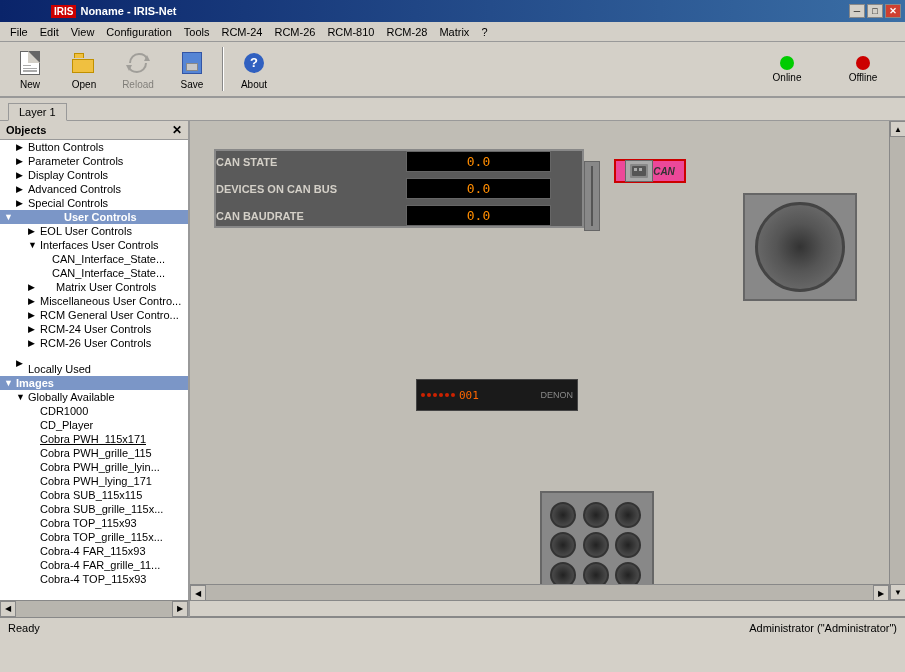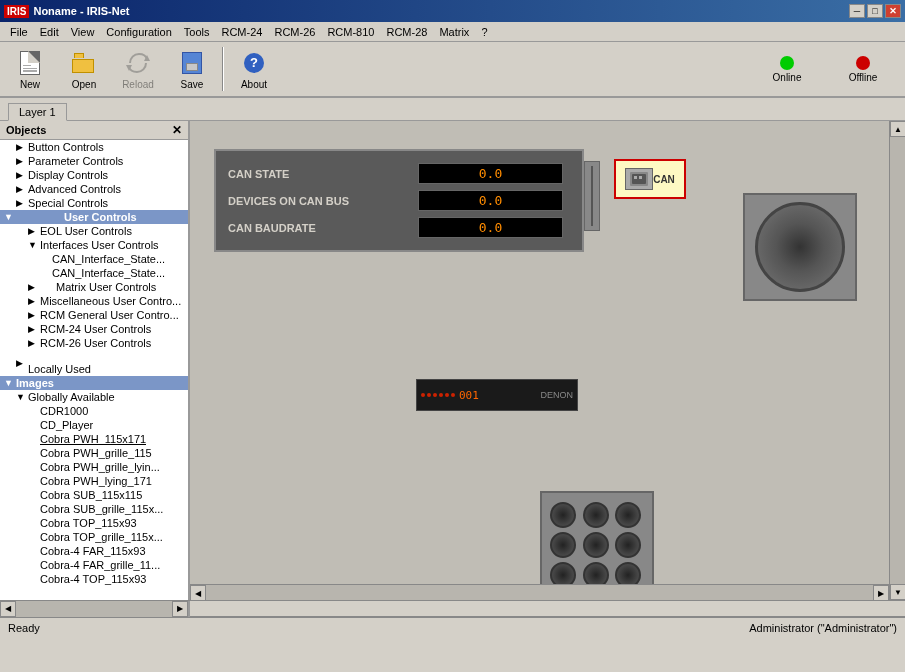--- a/index.html
+++ b/index.html
@@ -156,45 +156,46 @@
     .scroll-track { flex: 1; background: #b8b5ae; }
 
     
     #can-panel {
       position: absolute;
       left: 24px;
       top: 28px;
       width: 370px;
       background: #5a5a5a;
       border: 2px solid #888;
-      padding: 12px;
+      padding: 0;
     }
     .can-row {
       display: flex; align-items: center; margin-bottom: 6px;
     }
     .can-label {
       color: #d4d0c8; font-size: 11px; font-weight: bold; width: 190px; flex-shrink: 0;
     }
     .can-value {
       background: #000; color: #ff8c00; font-size: 13px; font-family: monospace;
       width: 145px; text-align: center; padding: 2px 6px; border: 1px solid #666;
     }
 
     
     #can-icon {
       position: absolute;
       left: 424px;
       top: 38px;
       width: 72px;
-      height: 40px;
+      height: 24px;
       border: 2px solid #cc0000;
-      background: #fef9c3;
+      background: #ec4899;
       display: flex; align-items: center; justify-content: center;
       font-size: 10px;
       cursor: pointer;
+      font-style: italic;
     }
     .can-icon-inner {
       width: 28px; height: 22px; background: #aaa; border: 1px solid #666;
       display: flex; align-items: center; justify-content: center; font-size: 9px;
     }
 
     
     #cd-player {
       position: absolute;
       left: 226px;
@@ -313,21 +314,21 @@
       width: 20px; height: 20px; border-radius: 50%; background: #3060c0;
       color: white; display: flex; align-items: center; justify-content: center;
       font-size: 13px; font-weight: bold;
     }
   </style>
 </head>
 <body>
 
 <div id="title-bar">
   <div id="title-bar-left">
-    <span style="font-size:10px; background:#c00; color:white; padding:1px 3px; font-weight:bold;">IRIS</span>
+    <span style="font-size:10px; background:#c00; color:white; padding:1px 3px; font-weight:bold;margin-left:47px;">IRIS</span>
     <span>Noname - IRIS-Net</span>
   </div>
   <div id="title-bar-controls">
     <div class="title-btn">─</div>
     <div class="title-btn">□</div>
     <div class="title-btn" style="background:#d04030; color:white; font-weight:bold;">✕</div>
   </div>
 </div>
 
 <div id="menu-bar">

